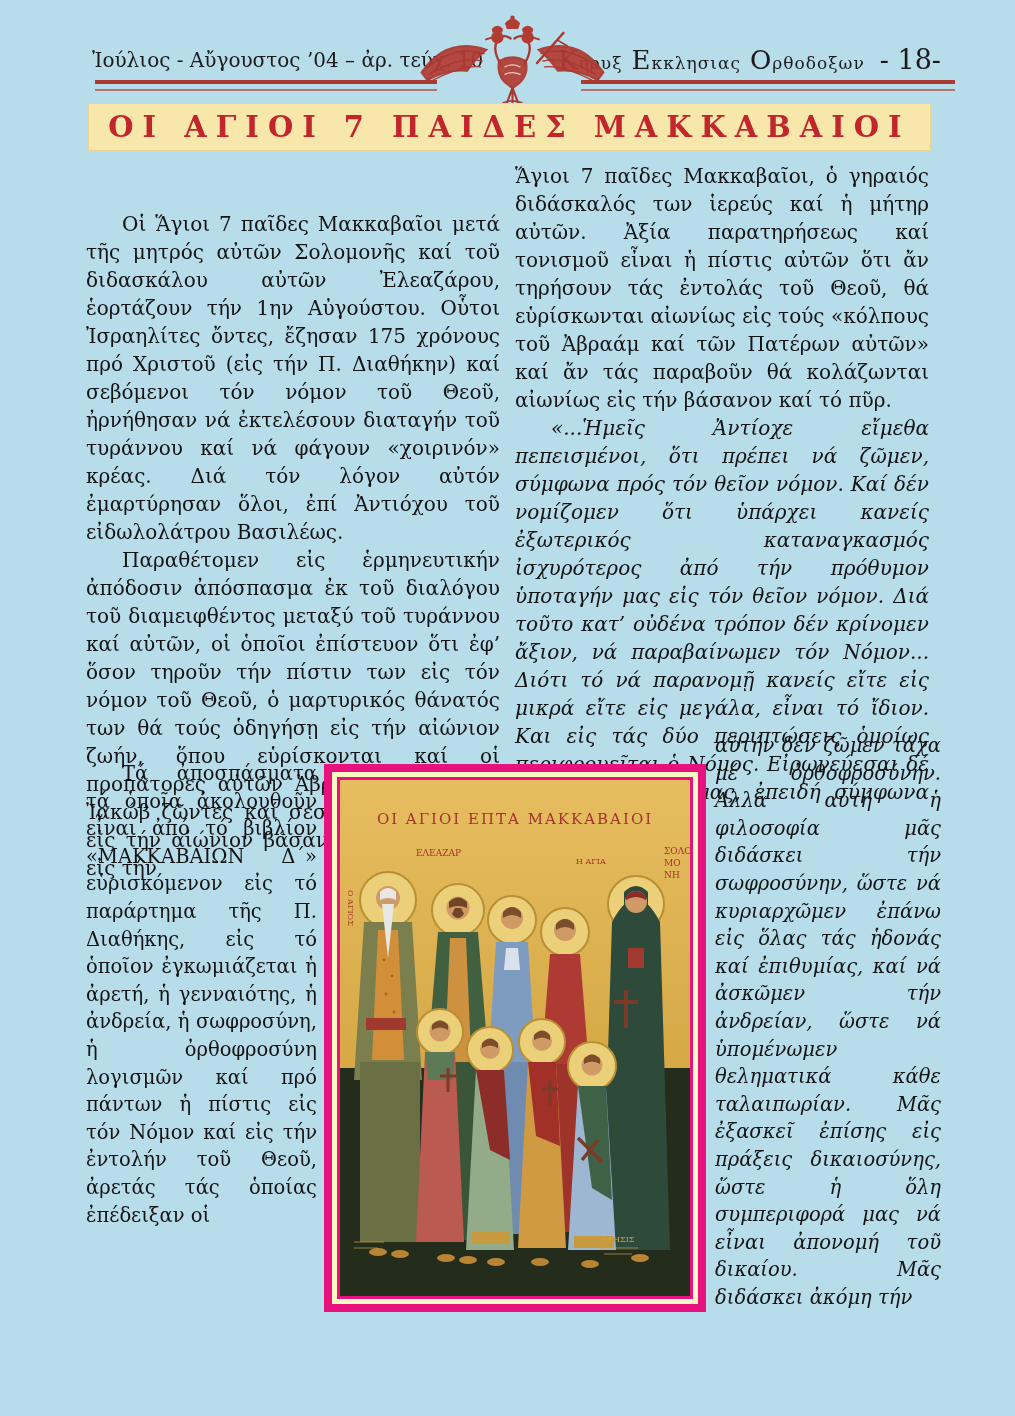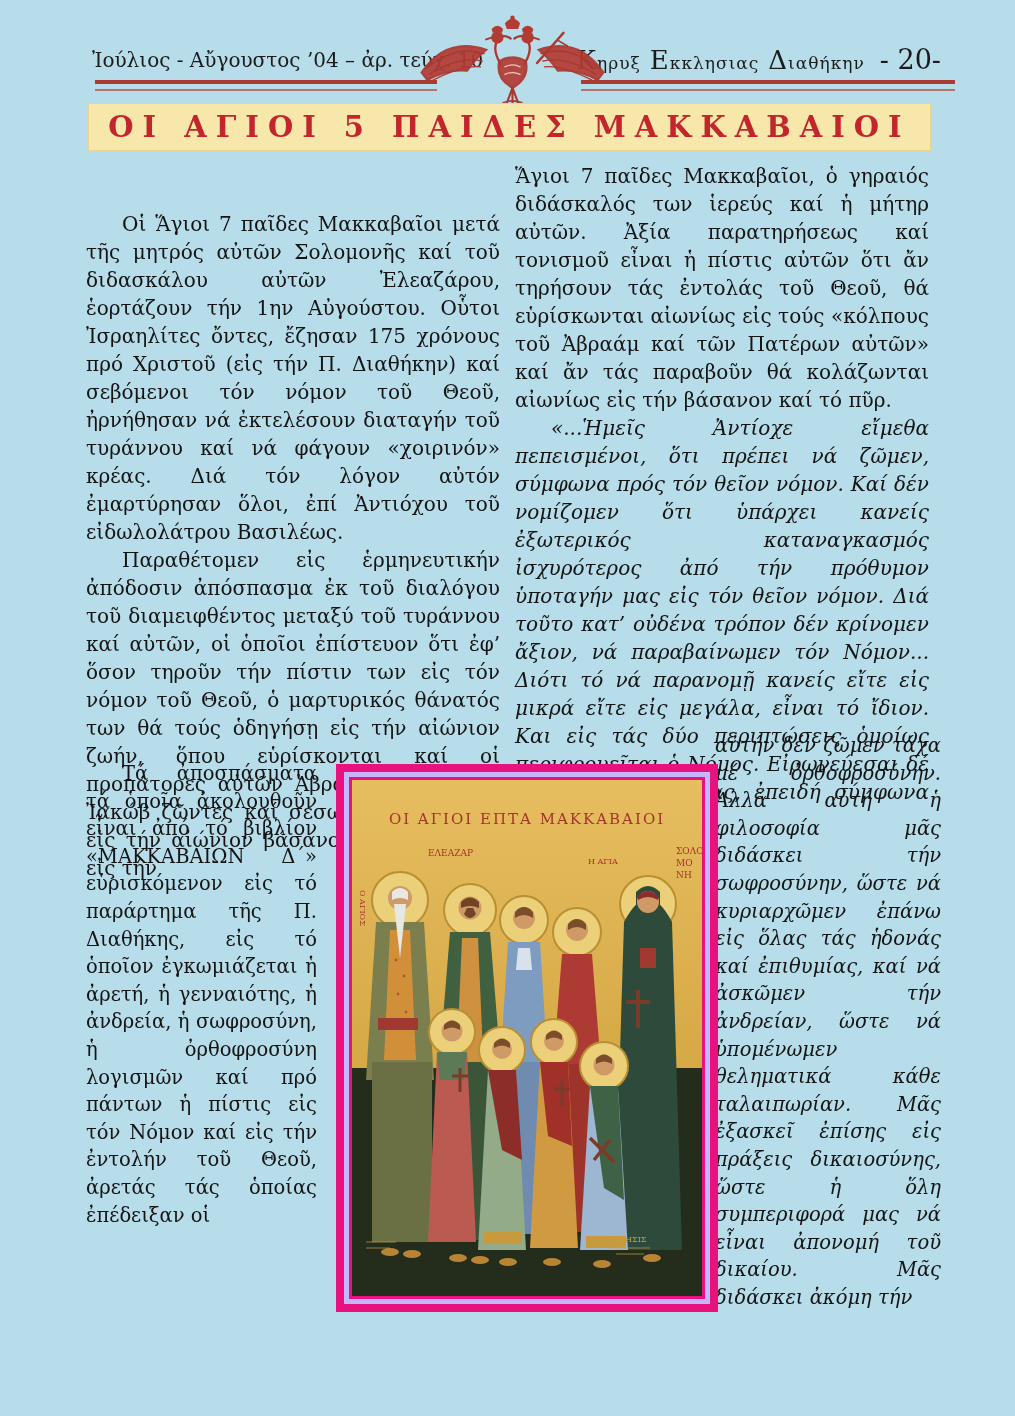--- a/index.html
+++ b/index.html
@@ -27,33 +27,33 @@
   .col p.ind{text-indent:36px;}
   .col .b{font-weight:normal;}
   .col .i{font-style:italic;}
   .col-left-full{left:86px;top:162px;width:414px;margin-top:48px;}
   .col-right-full{left:515px;top:162px;width:414px;}
   .narrow{font-size:19.5px;line-height:27.6px;}
   .col-left-narrow{left:86px;top:760px;width:231px;}
   .col-right-narrow{left:703px;top:732px;width:226px;margin-left:12px;}
 
   
-  .icon-frame{position:absolute;left:336px;top:764px;width:382px;height:548px;
-              background:#c4b5fd;border:8px solid #e8127f;box-sizing:border-box;padding:5px;}
+  .icon-frame{position:absolute;left:324px;top:764px;width:382px;height:548px;
+              background:#fef9c3;border:8px solid #e8127f;box-sizing:border-box;padding:5px;}
   .icon-inner{width:100%;height:100%;border:3px solid #e8127f;box-sizing:border-box;overflow:hidden;}
   .icon-inner svg{display:block;width:100%;height:100%;}
 </style>
 </head>
 <body>
 
 <div class="page">
 
   <div class="hdr-left">Ἰούλιος - Αὔγουστος ’04 – ἀρ. τεύχ. 10</div>
   <div class="hdr-right">
-    <span class="word">Κηρυξ</span><span class="word">Εκκλησιας</span><span class="word">Διαθήκην</span><span class="pageno">- 20-</span>
+    <span class="word">Κηρυξ</span><span class="word">Εκκλησιας</span><span class="word">Ορθοδοξων</span><span class="pageno">- 18-</span>
   </div>
 
   <div class="rule" style="left:95px;top:80px;width:342px;"></div>
   <div class="rule thin" style="left:95px;top:89px;width:342px;"></div>
   <div class="rule" style="left:581px;top:80px;width:374px;"></div>
   <div class="rule thin" style="left:581px;top:89px;width:374px;"></div>
 
   <svg class="eagle" viewBox="0 0 200 110">
     <g fill="none" stroke="#ab372f" stroke-width="2.4" stroke-linecap="round">
 
@@ -79,21 +79,21 @@
 
       <path d="M100,80 L92,102 M100,80 L100,104 M100,80 L108,102" stroke-width="2.2"></path>
       <path d="M90,96 Q100,92 110,96" stroke-width="1.6"></path>
 
       <path d="M126,54 L154,22" stroke-width="2.6"></path>
       <path d="M148,30 L158,36" stroke-width="1.8"></path>
     </g>
   </svg>
 
   <div class="banner">
-    <span class="t">ΟΙ ΑΓΙΟΙ 5 ΠΑΙΔΕΣ ΜΑΚΚΑΒΑΙΟΙ</span>
+    <span class="t">ΟΙ ΑΓΙΟΙ 7 ΠΑΙΔΕΣ ΜΑΚΚΑΒΑΙΟΙ</span>
   </div>
 
   <div class="col col-left-full">
       <p class="ind"><span>Οἱ Ἅγιοι 7 παῖδες Μακκαβαῖοι μετά τῆς μητρός αὐτῶν Σολομονῆς καί τοῦ διδασκάλου αὐτῶν Ἐλεαζάρου, ἑορτάζουν τήν 1ην Αὐγούστου. Οὗτοι Ἰσραηλίτες ὄντες, ἔζησαν 175 χρόνους πρό Χριστοῦ (εἰς τήν Π. Διαθήκην) καί σεβόμενοι τόν νόμον τοῦ Θεοῦ, ἠρνήθησαν νά ἐκτελέσουν διαταγήν τοῦ τυράννου καί νά φάγουν «χοιρινόν» κρέας. Διά τόν λόγον αὐτόν ἐμαρτύρησαν ὅλοι, ἐπί Ἀντιόχου τοῦ εἰδωλολάτρου Βασιλέως.</span></p>
       <p class="ind"><span>Παραθέτομεν εἰς ἑρμηνευτικήν ἀπόδοσιν ἀπόσπασμα ἐκ τοῦ διαλόγου τοῦ διαμειφθέντος μεταξύ τοῦ τυράννου καί αὐτῶν, οἱ ὁποῖοι ἐπίστευον </span><span class="b">ὅτι ἐφ’ ὅσον τηροῦν τήν πίστιν των εἰς τόν νόμον τοῦ Θεοῦ, ὁ μαρτυρικός θάνατός των θά τούς ὁδηγήσῃ εἰς τήν αἰώνιον ζωήν, ὅπου εὑρίσκονται καί οἱ προπάτορες αὐτῶν Ἀβραάμ, Ἰσαάκ καί Ἰακώβ ζῶντες καί σεσωσμένοι </span><span>καί ὄχι εἰς τήν αἰώνιον βάσανον καί τιμωρίαν εἰς τήν</span></p>
     </div>
   <div class="col col-right-full">
       <p><span>Ἅγιοι 7 παῖδες Μακκαβαῖοι, ὁ γηραιός διδάσκαλός των ἱερεύς καί ἡ μήτηρ αὐτῶν. Ἀξία παρατηρήσεως καί τονισμοῦ εἶναι ἡ πίστις αὐτῶν ὅτι </span><span class="b">ἄν τηρήσουν τάς ἐντολάς τοῦ Θεοῦ, θά εὑρίσκωνται αἰωνίως εἰς τούς «κόλπους τοῦ Ἀβραάμ καί τῶν Πατέρων αὐτῶν» καί ἄν τάς παραβοῦν θά κολάζωνται αἰωνίως εἰς τήν βάσανον καί τό πῦρ.</span></p>
       <p class="ind"><span class="i">«...Ἡμεῖς  Ἀντίοχε </span><span class="b i">εἴμεθα πεπεισμένοι, ὅτι πρέπει νά ζῶμεν, σύμφωνα πρός τόν θεῖον νόμον. </span><span class="i">Καί δέν νομίζομεν ὅτι ὑπάρχει κανείς ἐξωτερικός καταναγκασμός ἰσχυρότερος ἀπό τήν πρόθυμον ὑποταγήν μας εἰς τόν θεῖον νόμον. Διά τοῦτο κατ’ οὐδένα τρόπον </span><span class="b i">δέν κρίνομεν ἄξιον, νά παραβαίνωμεν τόν Νόμον... </span><span class="i">Διότι τό νά παρανομῇ κανείς εἴτε εἰς μικρά εἴτε εἰς μεγάλα, εἶναι τό ἴδιον. Και εἰς τάς δύο περιπτώσεις ὁμοίως περιφρονεῖται ὁ Νόμος. Εἰρωνεύεσαι δέ τήν φιλοσοφίαν μας, ἐπειδή σύμφωνα μέ</span></p>
     </div>

